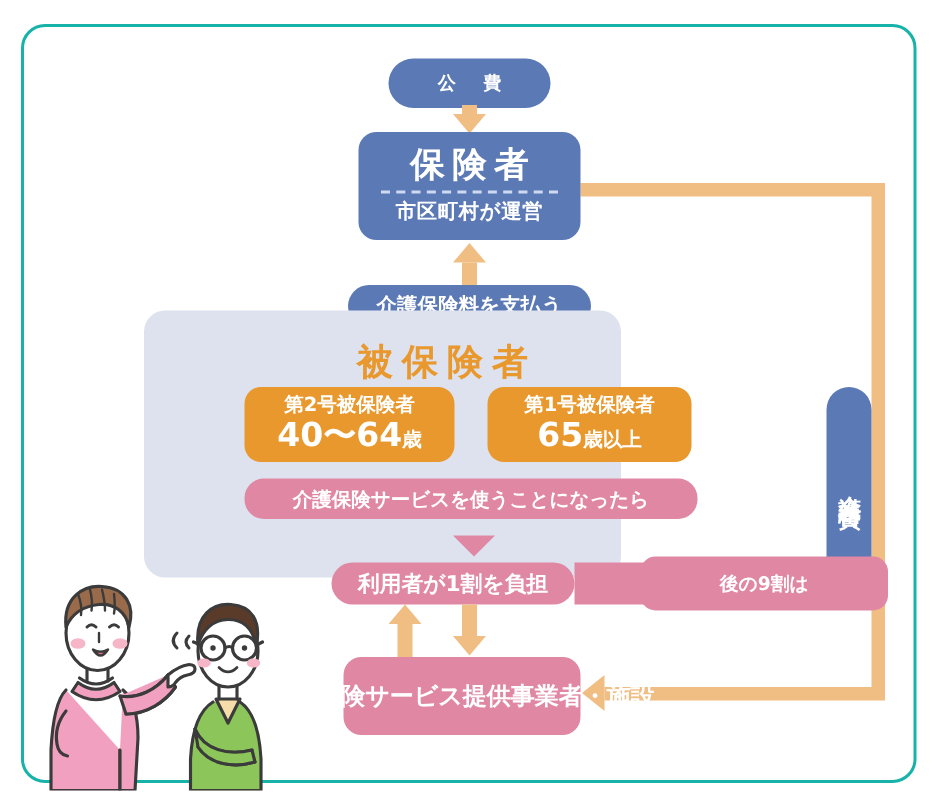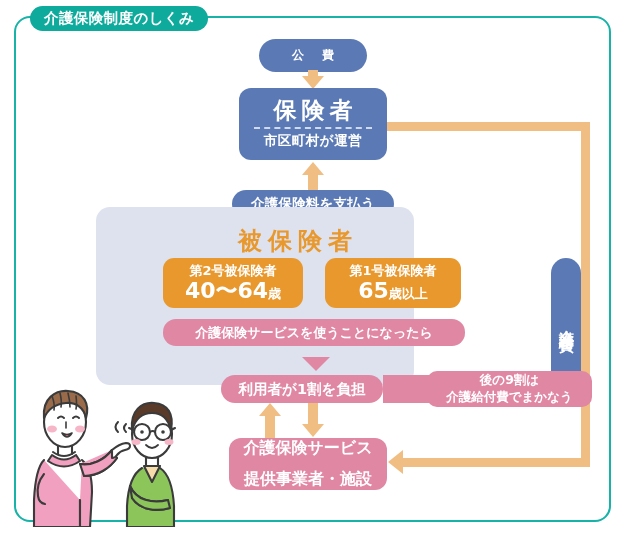--- a/index.html
+++ b/index.html
@@ -171,41 +171,40 @@
   #box-note{
     left:427px; top:371px; width:165px; height:36px;
     border-radius:10px;
     flex-direction:column; justify-content:center;
     font-size:12.5px; font-weight:bold; line-height:1.35;align-items:center;
   }
 
   #box-provider{
     left:229px; top:438px; width:158px; height:52px;
     border-radius:12px;
-    flex-direction:column; justify-content:space-between;
+    flex-direction:row; justify-content:center;
     font-size:16px; font-weight:bold; line-height:1.3;
   }
 
   #box-kyufu{
     left:551px; top:258px; width:30px; height:130px;
     border-radius:15px;
     writing-mode:vertical-rl;
     font-size:15px; font-weight:bold; letter-spacing:2px;
   }
 
   
   #illust{position:absolute;left:22px;top:382px;width:190px;height:145px;}
 </style>
 </head>
 <body>
 
 <div id="stage">
 
   <div class="frame"></div>
-  <div class="title-pill">介護保険制度のしくみ</div>
 
   <div class="bar" style="left:387px; top:122px; width:203px; height:9px;"></div>
   <div class="bar" style="left:581px; top:122px; width:9px; height:336px;"></div>
   <div class="bar" style="left:403px; top:458px; width:187px; height:9px;"></div>
   <div class="arrow-left" style="left:388px; top:450px;"></div>
 
   <div class="pill blue" id="box-kyufu">介護給付費</div>
 
   <div class="pill blue" id="box-kohi">公 費</div>
 
@@ -241,21 +240,20 @@
 
   <div class="pill pink" id="box-futan">利用者が1割を負担</div>
 
   <div class="dot" style="left:390px; top:386px;"></div>
   <div class="dot" style="left:400px; top:386px;"></div>
   <div class="dot" style="left:410px; top:386px;"></div>
   <div class="pill pink" style="left:383px; top:375px; width:48px; height:28px; border-radius:0;"></div>
 
   <div class="pill pink" id="box-note">
     <span>後の9割は</span>
-    <span>介護給付費でまかなう</span>
   </div>
 
   <div class="bar" style="left:265px; top:415px; width:10px; height:24px;"></div>
   <div class="arrow-up" style="left:259px; top:403px;"></div>
 
   <div class="bar" style="left:308px; top:403px; width:10px; height:22px;"></div>
   <div class="arrow-down" style="left:302px; top:424px;"></div>
 
   <div class="pill pink" id="box-provider">
     <span>介護保険サービス</span>

